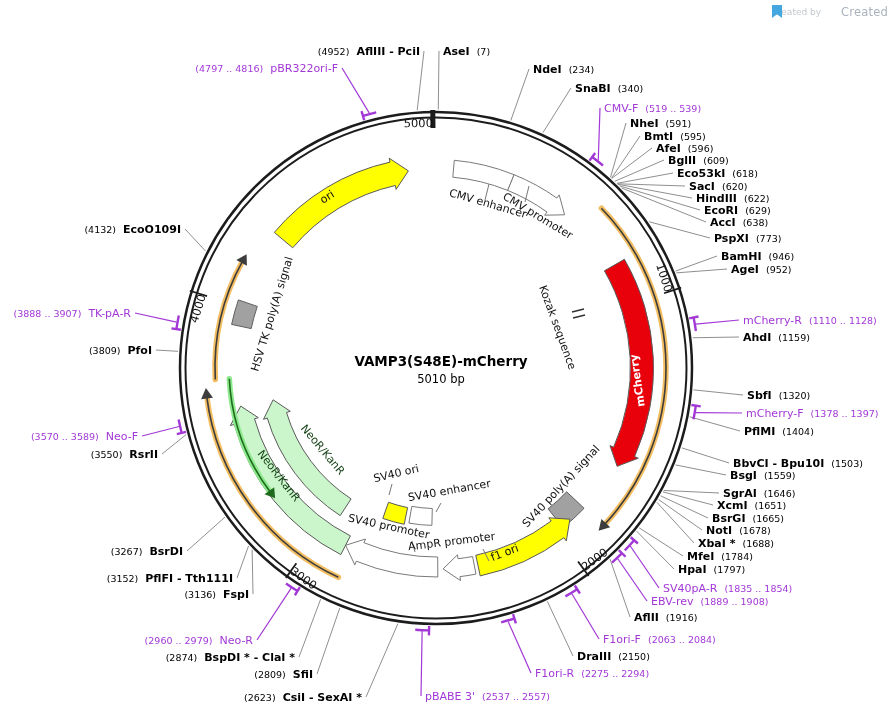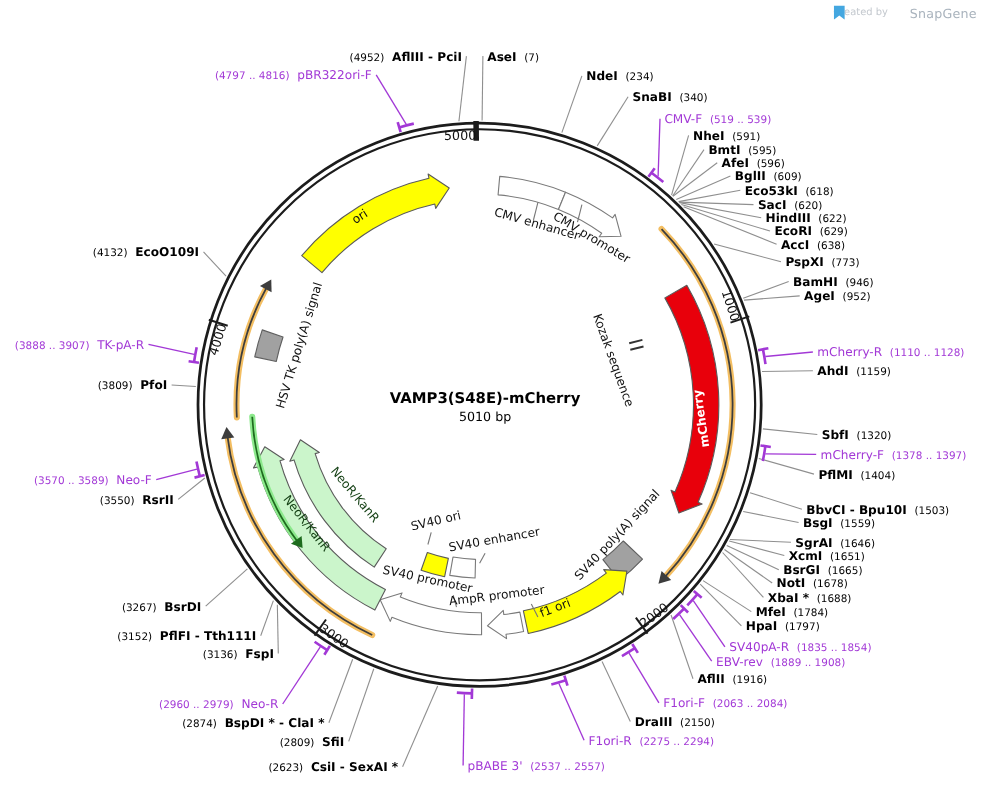--- a/index.html
+++ b/index.html
@@ -220,15 +220,15 @@
     <text class="subtitle-text" x="441" y="383" text-anchor="middle">5010 bp</text>
   </svg>
 
   <div class="watermark">
     <span class="created">Created by</span>
     <span class="wicon">
       <svg width="10" height="13" viewBox="0 0 10 13">
           <path d="M0 0 H10 V13 L5 9.2 L0 13 Z" fill="#44A7E0"></path>
         </svg>
     </span>
-    <span class="brand">SnapGene</span>
+    <span class="brand">Created</span>
   </div>
 </div>
 
 </body></html>

